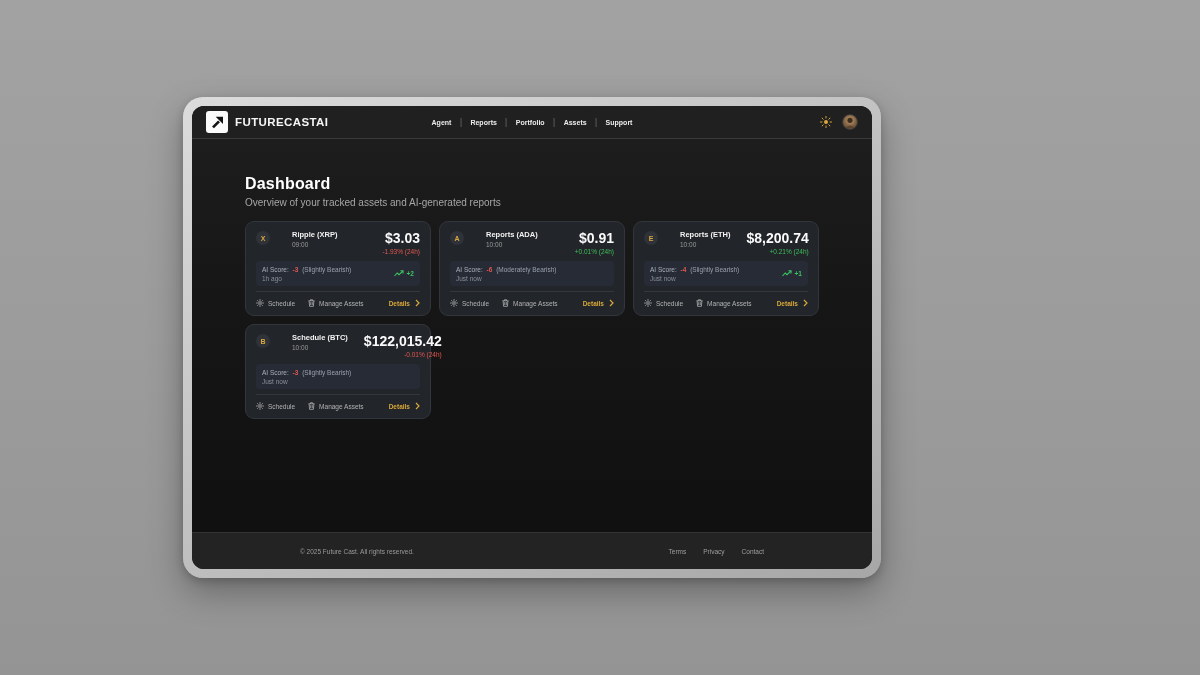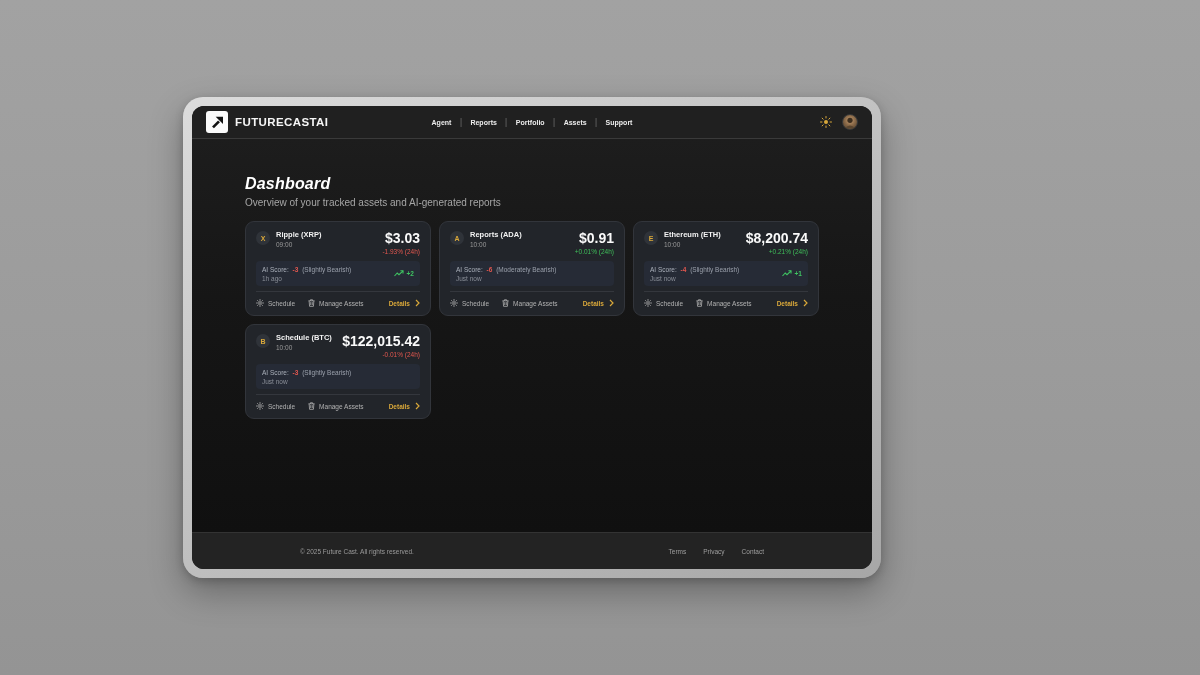--- a/index.html
+++ b/index.html
@@ -49,32 +49,32 @@
     width:16px; height:16px; border-radius:50%; overflow:hidden; cursor:pointer;
     background:radial-gradient(circle at 50% 38%, #c79b6e 0%, #8a6a49 45%, #4a3826 100%);
     border:1px solid #3a3a3a; display:flex; align-items:flex-end; justify-content:center;
   }
   
   .app-main {
     flex:1 1 auto; position:relative;
     background:linear-gradient(180deg,#1d1d1d 0%,#161616 40%,#101010 100%);
   }
   .content { width:574px; margin:0 auto; padding-top:36px; }
-  .page-title { font-size:16px; font-weight:bold; color:#ffffff; letter-spacing:.2px;font-style:italic; }
+  .page-title { font-size:16px; font-weight:bold; color:#ffffff; letter-spacing:.2px; }
   .page-subtitle { font-size:10px; color:#a6a6a6; margin-top:4px; }
   .cards {
     margin-top:13px; display:grid;
     grid-template-columns:repeat(3,186px); gap:8px;
   }
   .card {
     width:186px; height:95px; background:#22252a;
     border:1px solid #32353b; border-radius:9px;
     padding:8px 10px; display:flex; flex-direction:column;
   }
-  .card-head { display:flex; align-items:flex-start; }
+  .card-head { display:flex; align-items:flex-start;gap:16px; }
   .coin-avatar {
     width:14px; height:14px; border-radius:50%; background:#2f3339;
     color:#d9a83a; font-size:7px; font-weight:bold;
     display:flex; align-items:center; justify-content:center; flex:0 0 14px;
     margin-top:1px;
   }
   .head-text { margin-left:6px; }
   .coin-name { font-size:7.5px; font-weight:bold; color:#f2f2f2; white-space:nowrap; }
   .coin-time { font-size:6.5px; color:#9a9a9a; margin-top:2px; }
   .head-right { margin-left:auto; text-align:right; }
@@ -298,21 +298,21 @@
                   <polyline points="1,1 4,4 1,7" fill="none" stroke="#d9a83a" stroke-width="1.2"></polyline>
                 </svg>
               </div>
             </div>
           </div>
 
           <div class="card">
             <div class="card-head">
               <div class="coin-avatar">E</div>
               <div class="head-text">
-                <div class="coin-name">Ethereum (ETH)</div>
+                <div class="coin-name">Reports (ETH)</div>
                 <div class="coin-time">10:00</div>
               </div>
               <div class="head-right">
                 <div class="coin-price">$8,200.74</div>
                 <div class="coin-change pos">+0.21% (24h)</div>
               </div>
             </div>
             <div class="ai-panel">
               <div>
                 <div class="ai-line">

